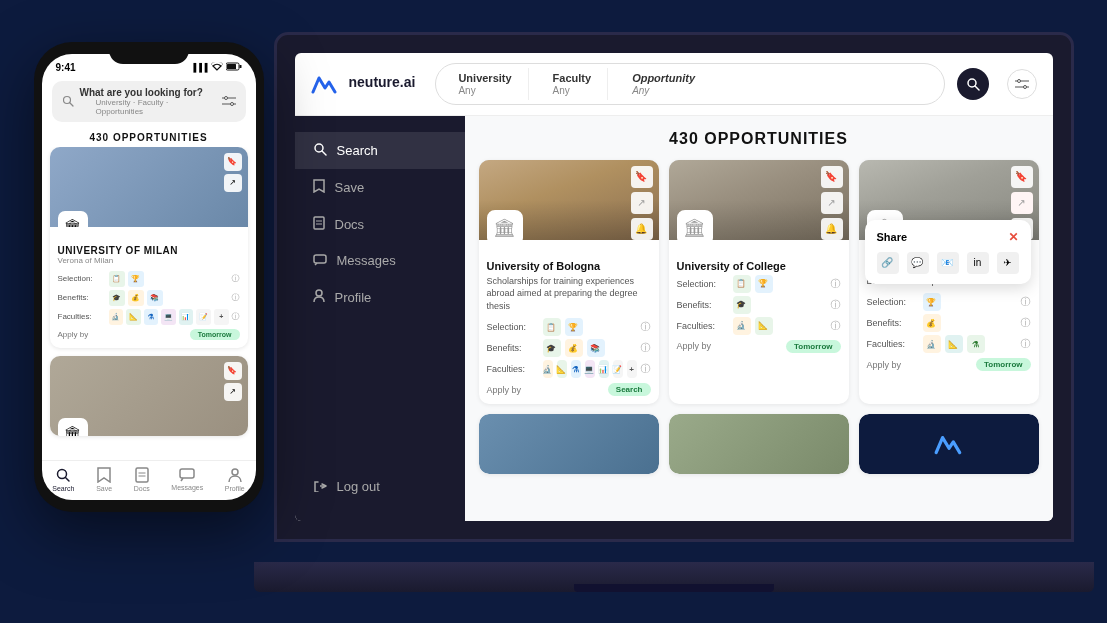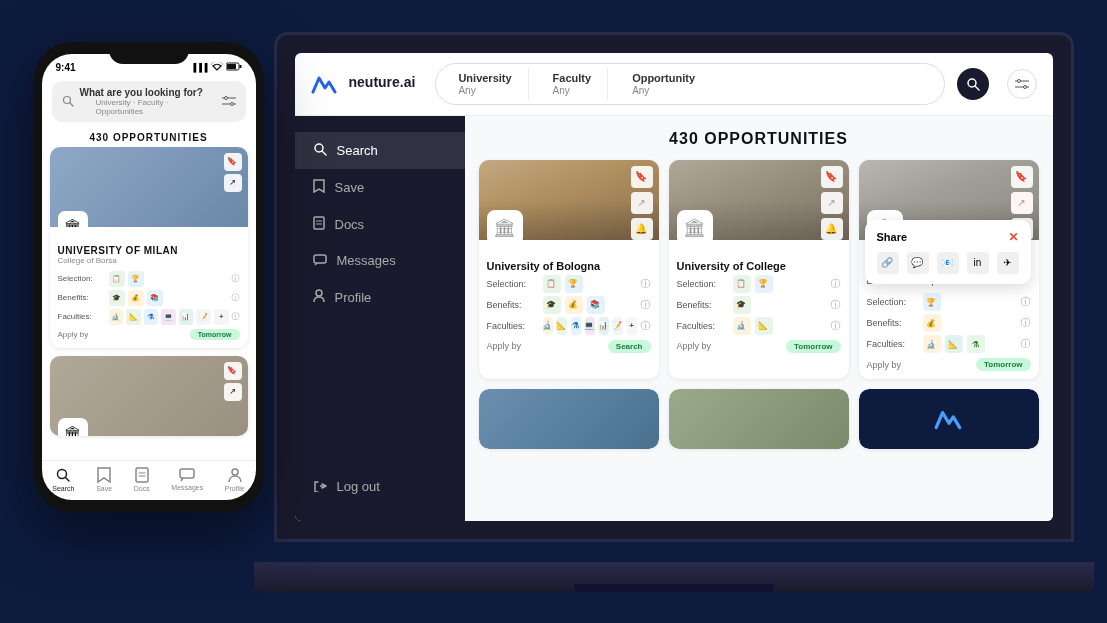--- a/index.html
+++ b/index.html
@@ -100,21 +100,21 @@
       border-radius: 30px;
       padding: 4px 6px;
       margin-left: 8px;
     }
     .filter-item {
       padding: 4px 16px;
       border-right: 1px solid #eee;
       font-size: 11px;
       color: #333;
     }
-    .filter-item:last-child { border-right: none; }
+    .filter-item:last-child { border-right: none; font-style: italic; }
     .filter-label {
       font-weight: 600;
       font-size: 11px;
       display: block;
     }
     .filter-value {
       font-size: 10px;
       color: #888;
     }
     .search-btn {
@@ -676,20 +676,21 @@
                   </div>
                   <div class="card-icons-top">
                     <div class="card-icon-btn">🔖</div>
                     <div class="card-icon-btn">↗</div>
                     <div class="card-icon-btn">🔔</div>
                   </div>
                   <div class="card-logo">🏛</div>
                 </div>
                 <div class="card-body">
                   <div class="card-uni-name">University of Bologna</div>
+                  <div class="card-desc">Scholarships for training experiences abroad aimed at preparing the degree thesis</div>
                   <div class="card-row">
                     <span class="card-row-label">Selection:</span>
                     <span class="card-tag tag-green">📋</span>
                     <span class="card-tag tag-blue">🏆</span>
                     <span class="info-icon">ⓘ</span>
                   </div>
                   <div class="card-row">
                     <span class="card-row-label">Benefits:</span>
                     <span class="card-tag tag-green">🎓</span>
                     <span class="card-tag tag-orange">💰</span>
@@ -880,21 +881,21 @@
           <div class="phone-card-img">
             <div class="phone-card-img-bg img-milan" style="background:linear-gradient(135deg,#8fa8c8 0%,#6a88a8 100%);width:100%;height:100%;"></div>
             <div class="phone-card-icons">
               <div class="card-icon-btn" style="width:18px;height:18px;font-size:8px;">🔖</div>
               <div class="card-icon-btn" style="width:18px;height:18px;font-size:8px;">↗</div>
             </div>
             <div class="phone-card-logo">🏛</div>
           </div>
           <div class="phone-card-body">
             <div class="phone-card-name">UNIVERSITY OF MILAN</div>
-            <div class="phone-card-sub">College of Borsa</div>
+            <div class="phone-card-sub">Verona of Milan</div>
             <div class="phone-card-row">
               <span class="phone-card-row-label">Selection:</span>
               <span class="phone-card-tag tag-green">📋</span>
               <span class="phone-card-tag tag-blue">🏆</span>
               <span class="info-icon" style="font-size:8px;">ⓘ</span>
             </div>
             <div class="phone-card-row">
               <span class="phone-card-row-label">Benefits:</span>
               <span class="phone-card-tag tag-green">🎓</span>
               <span class="phone-card-tag tag-orange">💰</span>

